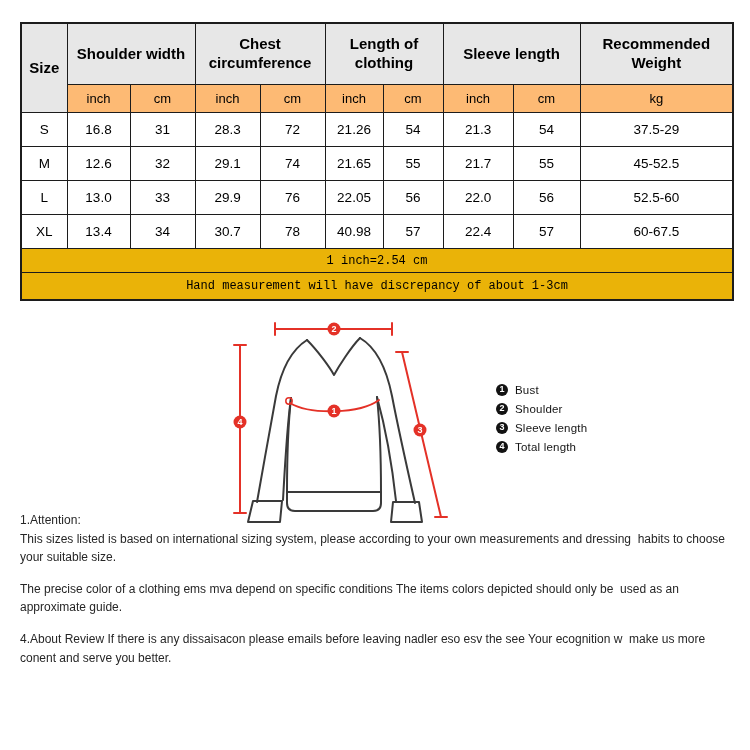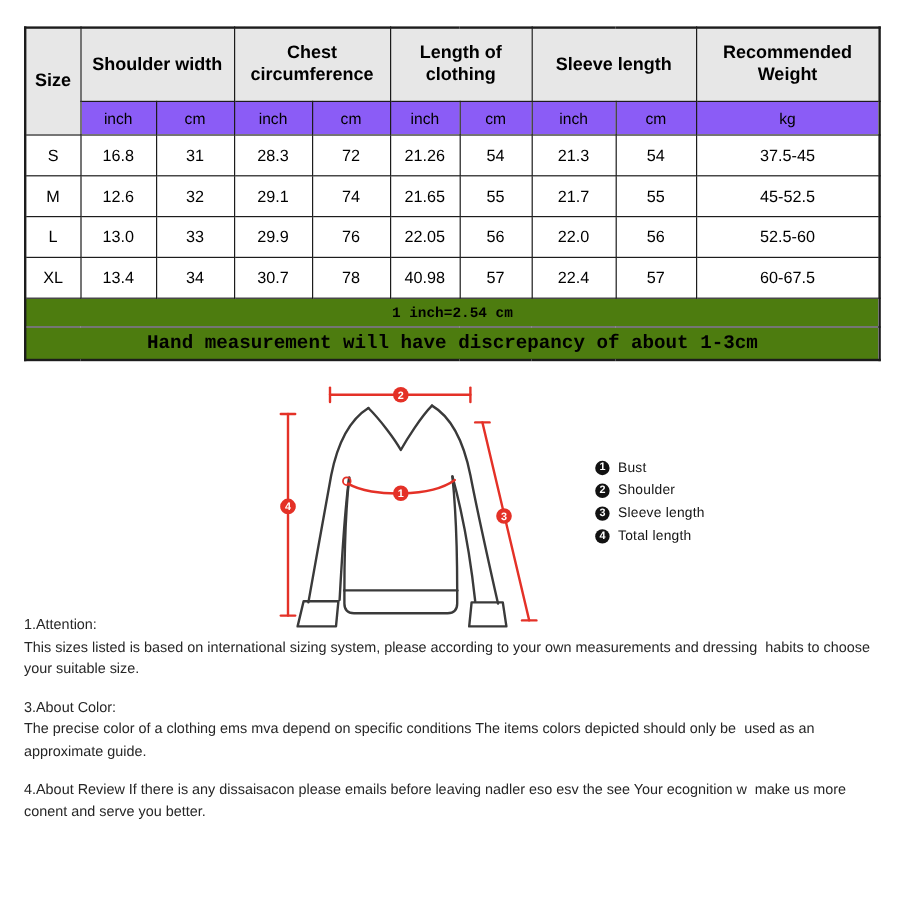--- a/index.html
+++ b/index.html
@@ -10,26 +10,26 @@
   
   .size-table{
     position:absolute;left:20px;top:22px;width:712px;
     border-collapse:collapse;table-layout:fixed;border:2px solid #1c1c1c;
   }
   .size-table th,.size-table td{
     border:1px solid #1c1c1c;text-align:center;vertical-align:middle;padding:0;
     overflow:hidden;
   }
   .group-row th{height:60px;background:#e7e7e7;font-size:15px;font-weight:bold;line-height:1.25;}
-  .unit-row th{height:27px;background:#8b5cf6;font-size:13px;font-weight:normal;}
+  .unit-row th{height:27px;background:#fdba74;font-size:13px;font-weight:normal;}
   .size-table tbody td{height:33px;font-size:13.5px;background:#fff;}
   .size-cell{font-size:14px;}
-  .fn-row td{font-family:"Liberation Mono","DejaVu Sans Mono",monospace;font-weight:bold;background:#4d7c0f;}
+  .fn-row td{font-family:"Liberation Mono","DejaVu Sans Mono",monospace;font-weight:normal;background:#eab308;}
   .fn-row.fn1 td{height:23px;font-size:12px;}
-  .fn-row.fn2 td{height:26px;font-size:16px;}
+  .fn-row.fn2 td{height:26px;font-size:12px;}
   
   .sweater-svg{position:absolute;left:230px;top:314px;width:250px;height:215px;}
   .garment path{fill:none;stroke:#3a3a3a;stroke-width:2;stroke-linecap:round;stroke-linejoin:round;}
   .dims line,.dims path{stroke:#e43127;stroke-width:2;fill:none;stroke-linecap:round;}
   .dims .loop{fill:none;stroke:#e43127;stroke-width:1.5;}
   .dims .badge{fill:#e43127;stroke:none;}
   .dims text{
     fill:#ffffff;font-size:9px;font-weight:bold;text-anchor:middle;
     font-family:"Liberation Sans",sans-serif;
   }
@@ -91,21 +91,21 @@
         <tr>
     <td class="size-cell">S</td>
   <td>16.8</td>
           <td>31</td>
           <td>28.3</td>
           <td>72</td>
           <td>21.26</td>
           <td>54</td>
           <td>21.3</td>
           <td>54</td>
-          <td>37.5-45</td>
+          <td>37.5-29</td>
         </tr>
         <tr>
     <td class="size-cell">M</td>
   <td>12.6</td>
           <td>32</td>
           <td>29.1</td>
           <td>74</td>
           <td>21.65</td>
           <td>55</td>
           <td>21.7</td>
@@ -226,21 +226,20 @@
     </div>
 
   <div class="notes">
       <div class="note-section">
     <div class="note-heading">1.Attention:</div>
     <div class="note-body">This sizes listed is based on international sizing system, please according to your own measurements and dressing  habits to choose your suitable size.</div>
   </div>
       <div class="note-section">
   </div>
       <div class="note-section">
-    <div class="note-heading">3.About Color:</div>
     <div class="note-body">The precise color of a clothing ems mva depend on specific conditions The items colors depicted should only be  used as an approximate guide.</div>
   </div>
       <div class="note-section">
 
     <div class="note-body">4.About Review If there is any dissaisacon please emails before leaving nadler eso esv the see Your ecognition w  make us more conent and serve you better.</div>
   </div>
     </div>
 </div>
 
 </body></html>

